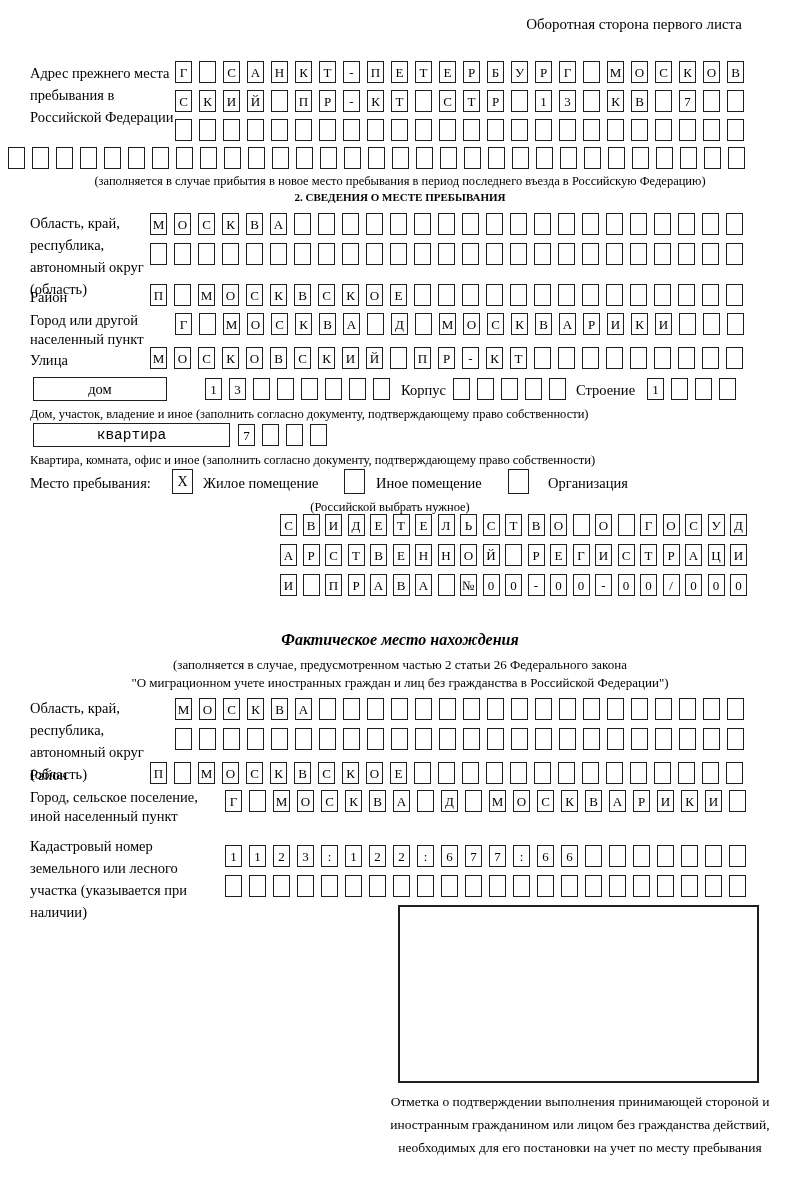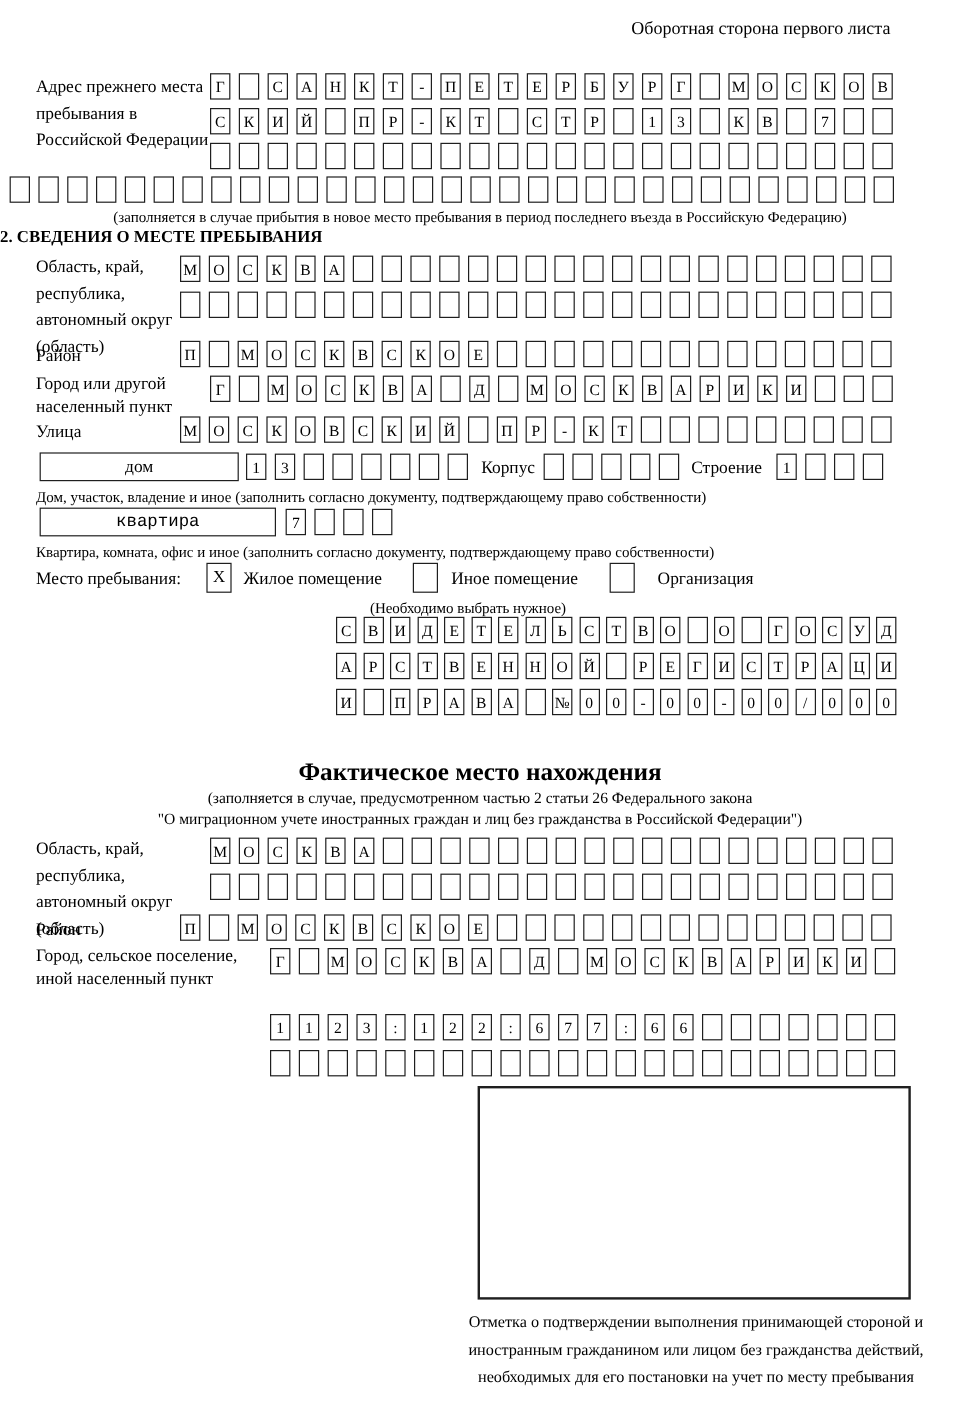--- a/index.html
+++ b/index.html
@@ -9,21 +9,21 @@
   .abs { position:absolute; }
   .cells { display:flex; gap:7px; }
   .cells.tight { gap:5.5px; }
   .cell { flex:0 0 17px; width:17px; height:22px; border:1.6px solid #1f1f1f;
           display:flex; align-items:center; justify-content:center;
           font-size:13px; line-height:1; background:#fff; }
   .lbl { font-size:14.5px; line-height:22px; }
   .lbl2 { font-size:14.5px; line-height:19px; }
   .note { font-size:12.5px; line-height:16px; }
   .hdr { font-size:15px; }
-  .stitle { font-weight:bold; font-size:14px; text-align:left; width:800px; }
+  .stitle { font-weight:bold; font-size:11px; text-align:center; width:800px; }
   .wbox { border:1.6px solid #1f1f1f; display:flex; align-items:center; justify-content:center;
           font-size:14.5px; background:#fff; }
   .cbox { width:21px; height:25px; border:1.6px solid #1f1f1f; display:flex; align-items:center;
           justify-content:center; font-size:14px; background:#fff; }
   .center { text-align:center; width:800px; }
   .stampbox { border:2px solid #1f1f1f; background:#fff; }
   .caption { font-size:13.5px; line-height:23px; text-align:center; }
 </style>
 </head>
 <body>
@@ -283,21 +283,21 @@
       <div class="cell"></div>
       <div class="cell"></div>
       <div class="cell"></div>
       <div class="cell"></div>
       <div class="cell"></div>
       <div class="cell"></div>
       <div class="cell"></div>
       <div class="cell"></div>
     </div>
 
-  <div class="abs wbox" style="left:33px; top:377px; width:166px; height:24px;">дом</div>
+  <div class="abs wbox" style="left:33px; top:377px; width:134px; height:24px;">дом</div>
   <div class="abs cells" style="left:205px; top:378px;">
       <div class="cell">1</div>
       <div class="cell">3</div>
       <div class="cell"></div>
       <div class="cell"></div>
       <div class="cell"></div>
       <div class="cell"></div>
       <div class="cell"></div>
       <div class="cell"></div>
     </div>
@@ -327,21 +327,21 @@
     </div>
   <div class="abs note" style="left:30px; top:452px;">Квартира, комната, офис и иное (заполнить согласно документу, подтверждающему право собственности)</div>
 
   <div class="abs lbl" style="left:30px; top:472px;">Место пребывания:</div>
   <div class="abs cbox" style="left:172px; top:469px;">X</div>
   <div class="abs lbl" style="left:203px; top:472px;">Жилое помещение</div>
   <div class="abs cbox" style="left:344px; top:469px;"></div>
   <div class="abs lbl" style="left:376px; top:472px;">Иное помещение</div>
   <div class="abs cbox" style="left:508px; top:469px;"></div>
   <div class="abs lbl" style="left:548px; top:472px;">Организация</div>
-  <div class="abs note" style="left:170px; top:499px; width:440px; text-align:center;">(Необходимо выбрать нужное)</div>
+  <div class="abs note" style="left:170px; top:499px; width:440px; text-align:center;">(Российской выбрать нужное)</div>
 
   <div class="abs cells tight" style="left:280px; top:514px;">
       <div class="cell">С</div>
       <div class="cell">В</div>
       <div class="cell">И</div>
       <div class="cell">Д</div>
       <div class="cell">Е</div>
       <div class="cell">Т</div>
       <div class="cell">Е</div>
       <div class="cell">Л</div>
@@ -399,21 +399,21 @@
       <div class="cell">0</div>
       <div class="cell">-</div>
       <div class="cell">0</div>
       <div class="cell">0</div>
       <div class="cell">/</div>
       <div class="cell">0</div>
       <div class="cell">0</div>
       <div class="cell">0</div>
     </div>
 
-  <div class="abs center" style="left:0; top:631px; font-weight:bold; font-size:21px;">Фактическое место нахождения</div>
+  <div class="abs center" style="left:0; top:631px; font-weight:bold; font-size:16px;font-style:italic;">Фактическое место нахождения</div>
   <div class="abs center" style="left:0; top:657px; font-size:13px;">(заполняется в случае, предусмотренном частью 2 статьи 26 Федерального закона</div>
   <div class="abs center" style="left:0; top:675px; font-size:13px;">"О миграционном учете иностранных граждан и лиц без гражданства в Российской Федерации")</div>
 
   <div class="abs lbl" style="left:30px; top:697px; width:150px;">Область, край, республика, автономный округ (область)</div>
   <div class="abs cells" style="left:175px; top:698px;">
       <div class="cell">М</div>
       <div class="cell">О</div>
       <div class="cell">С</div>
       <div class="cell">К</div>
       <div class="cell">В</div>
@@ -512,20 +512,21 @@
       <div class="cell">К</div>
       <div class="cell">В</div>
       <div class="cell">А</div>
       <div class="cell">Р</div>
       <div class="cell">И</div>
       <div class="cell">К</div>
       <div class="cell">И</div>
       <div class="cell"></div>
     </div>
 
+  <div class="abs lbl" style="left:30px; top:835px; width:182px;">Кадастровый номер земельного или лесного участка (указывается при наличии)</div>
   <div class="abs cells" style="left:225px; top:845px;">
       <div class="cell">1</div>
       <div class="cell">1</div>
       <div class="cell">2</div>
       <div class="cell">3</div>
       <div class="cell">:</div>
       <div class="cell">1</div>
       <div class="cell">2</div>
       <div class="cell">2</div>
       <div class="cell">:</div>

